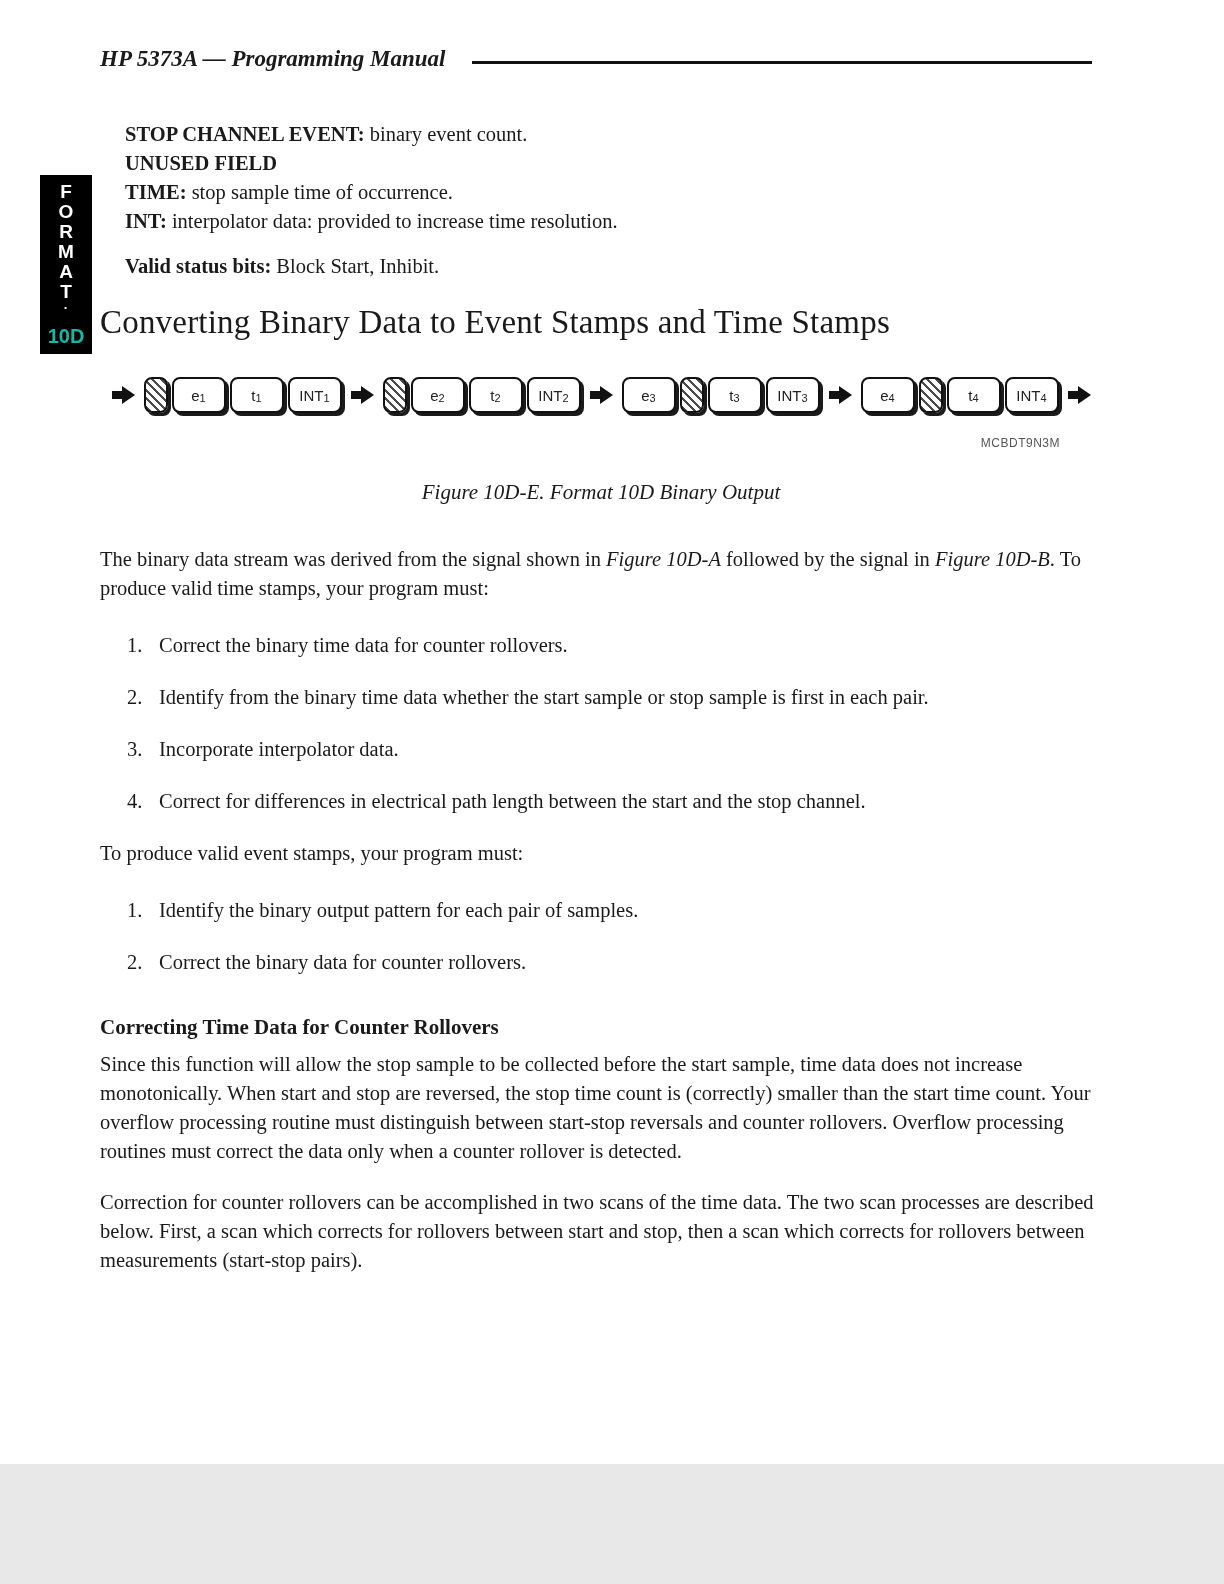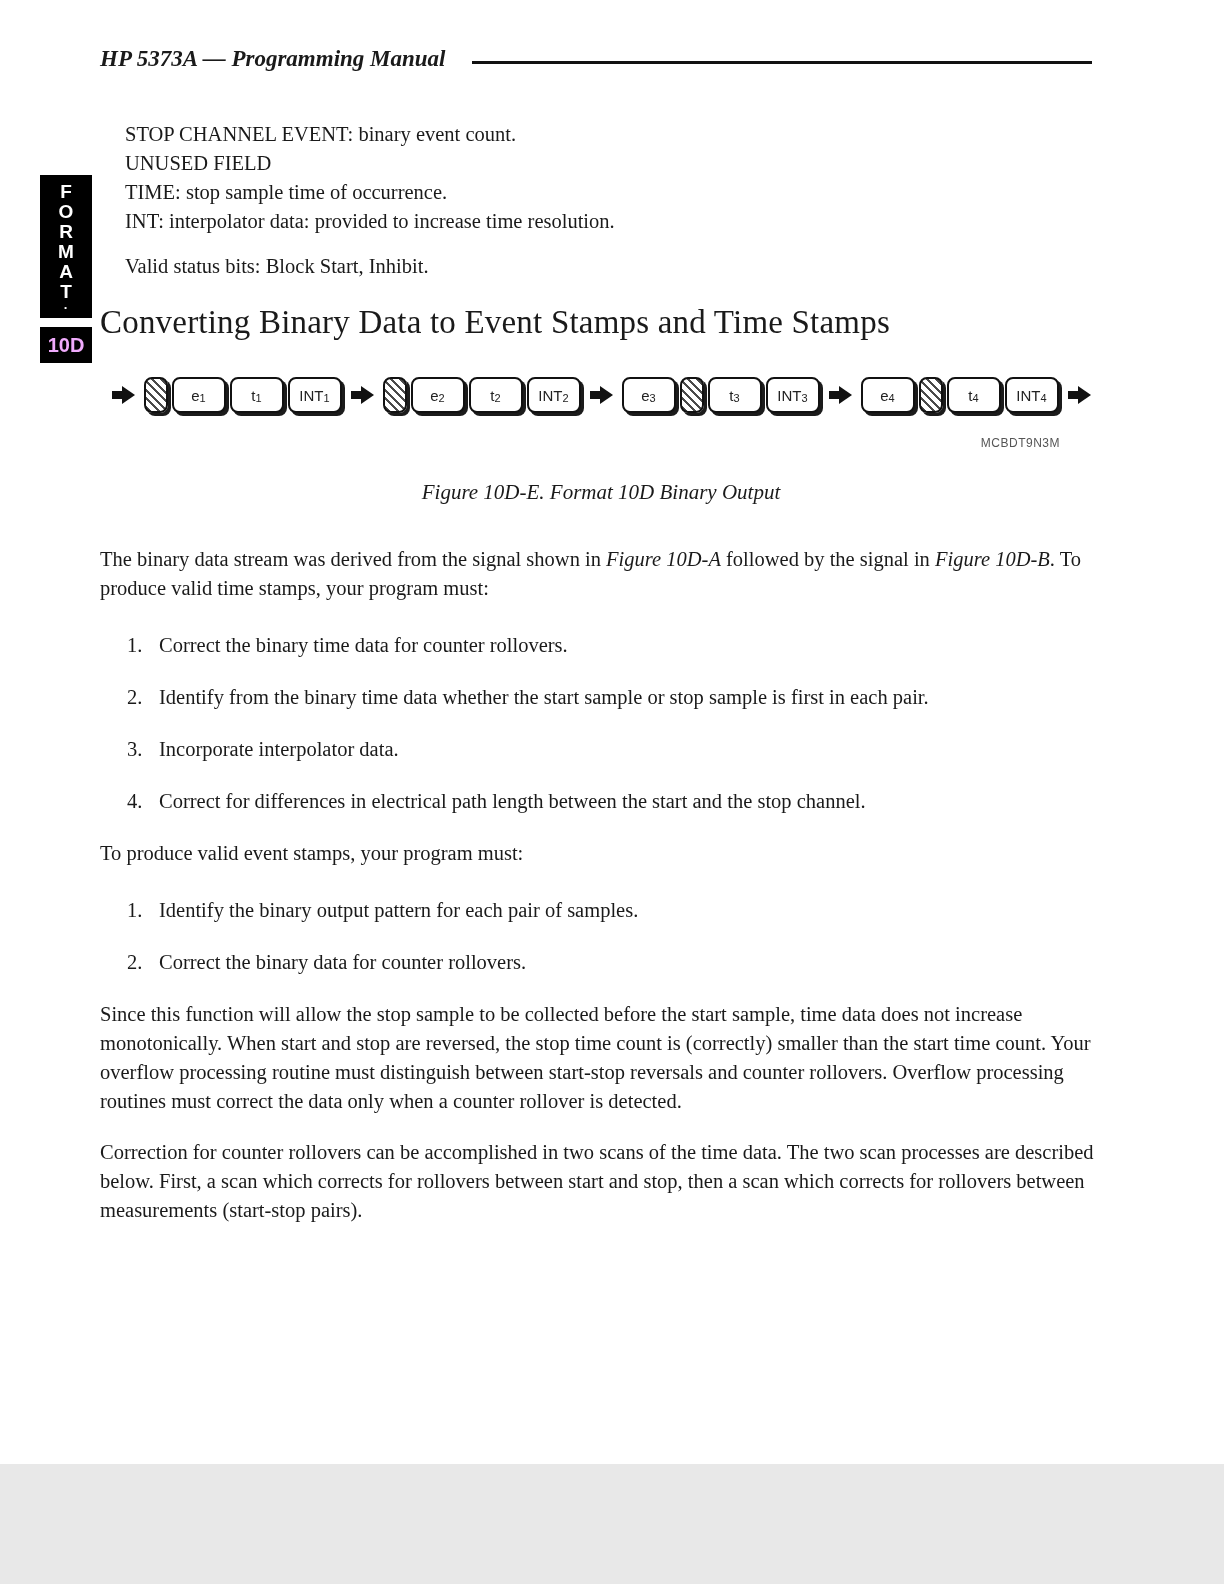--- a/index.html
+++ b/index.html
@@ -49,37 +49,37 @@
     color: #fff;
     font-weight: bold;
     font-size: 19px;
     line-height: 20px;
     padding: 7px 0 4px 0;
     display: flex;
     flex-direction: column;
   }
   .tab-letters .tab-dot { font-size: 13px; line-height: 12px; }
   .tab-10d {
-    margin-top: 9px;
+    margin-top: 0;
     background: #000;
-    color: #f0abfc;
+    color: #14b8a6;
     font-weight: bold;
     font-size: 20px;
     line-height: 36px;
   }
 
   
   .content {
     position: absolute;
     top: 120px; left: 100px;
     width: 1002px;
     font-size: 20.5px;
     line-height: 29px;
   }
-  .b { font-weight: normal; }
+  .b { font-weight: bold; }
   .field-list { padding-left: 25px; }
   .field-line { margin: 0; }
   .valid-bits { padding-left: 25px; margin-top: 16px; }
 
   .section-heading {
     margin-top: 27px;
     font-size: 33px;
     font-weight: normal;
     letter-spacing: 0.2px;
   }
@@ -326,20 +326,21 @@
     </ol>
 
     <p class="para">To produce valid event stamps, your program must:</p>
 
     <ol class="num-list">
       <li>Identify the binary output pattern for each pair of samples.</li>
       <li>Correct the binary data for counter rollovers.</li>
     </ol>
 
 
+    <h3 class="subhead-bold">Correcting Time Data for Counter Rollovers</h3>
 
     <p class="para tight">Since this function will allow the stop sample to be collected before the start sample, time data does not increase monotonically. When start and stop are reversed, the stop time count is (correctly) smaller than the start time count. Your overflow processing routine must distinguish between start-stop reversals and counter rollovers. Overflow processing routines must correct the data only when a counter rollover is detected.</p>
 
     <p class="para gap">Correction for counter rollovers can be accomplished in two scans of the time data. The two scan processes are described below. First, a scan which corrects for rollovers between start and stop, then a scan which corrects for rollovers between measurements (start-stop pairs).</p>
 
   </div>
 
   <div class="page-number">3-108</div>
 
 </div>

